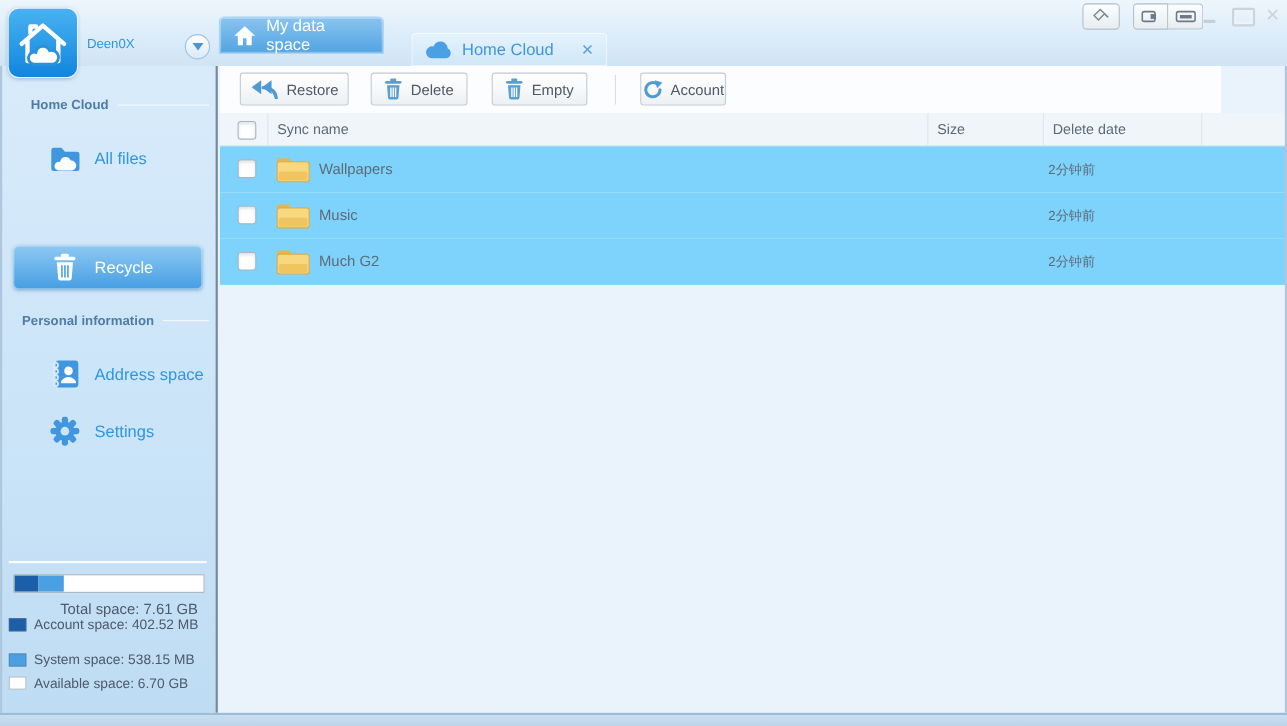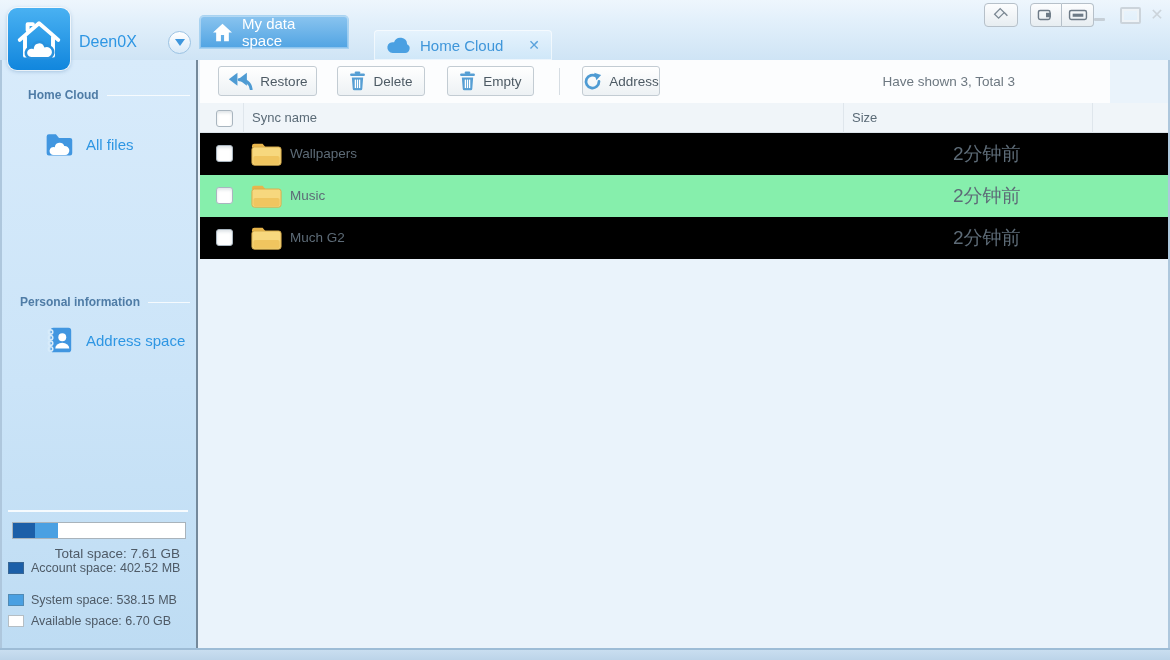--- a/index.html
+++ b/index.html
@@ -6,21 +6,21 @@
   *{box-sizing:border-box;font-family:"Liberation Sans","DejaVu Sans",sans-serif;}
   .window{position:relative;width:1170px;height:660px;overflow:hidden;background:#eaf3fb;}
 
   
   .topbar{position:absolute;left:0;top:0;width:1170px;height:60px;
     background:linear-gradient(180deg,#eef6fd 0%,#dfeefa 45%,#cfe4f5 100%);}
   .logo{position:absolute;left:8px;top:8px;width:62px;height:62px;border-radius:9px;z-index:5;
     background:linear-gradient(180deg,#49b1f2,#1186dd);
     box-shadow:0 0 0 1px rgba(255,255,255,.75),0 1px 4px rgba(20,80,140,.35);
     display:flex;align-items:center;justify-content:center;}
-  .username{position:absolute;left:79px;top:33px;font-size:16px;color:#2e96e3;z-index:5;}
+  .username{position:absolute;left:79px;top:33px;font-size:12px;color:#2e96e3;z-index:5;}
   .user-drop{position:absolute;left:168px;top:31px;width:23px;height:23px;border-radius:50%;
     border:1px solid #9cc3e3;background:linear-gradient(180deg,#ffffff,#d9eaf8);cursor:pointer;
     display:flex;align-items:center;justify-content:center;padding:0;z-index:5;}
   .caret{width:0;height:0;border-left:5px solid transparent;border-right:5px solid transparent;border-top:7px solid #3f97dd;}
 
   
   .tab{position:absolute;display:flex;align-items:center;gap:9px;padding:0 12px;cursor:pointer;
     border-radius:4px 4px 0 0;font-size:15px;}
   .tab-active{left:200px;top:16px;width:148px;height:32px;color:#ffffff;
     background:linear-gradient(180deg,#8ac4ef,#51a4e3);
@@ -74,28 +74,28 @@
 
   .thead{position:absolute;left:0;top:43px;width:970px;height:30px;background:#f0f5f9;border-bottom:1px solid #dbe3e9;}
   .th{position:absolute;top:0;height:30px;line-height:30px;font-size:13px;color:#5b6b77;border-left:1px solid #dfe6ec;padding-left:8px;cursor:pointer;}
   .th-cb{position:absolute;left:0;top:0;width:43px;height:30px;border:none;display:flex;align-items:center;cursor:pointer;}
   .th-name{left:43px;width:600px;}
   .th-size{left:643px;width:105px;}
   .th-date{left:748px;width:144px;}
   .th-extra{left:892px;width:78px;padding:0;}
 
   .row{position:absolute;left:0;width:970px;height:42px;cursor:pointer;}
-  .row-odd{background:#000000;}
-  .row-even{background:#86efac;}
+  .row-odd{background:#7dd3fc;}
+  .row-even{background:#7dd3fc;}
   .cb{display:inline-block;width:17px;height:17px;background:#fff;border:1px solid #a9b5bf;border-radius:3px;
     box-shadow:inset 0 2px 3px rgba(130,150,165,.25);cursor:pointer;}
   .row .cb{position:absolute;left:16px;top:12px;}
   .row .fold{position:absolute;left:50px;top:7px;}
   .row .fname{position:absolute;left:90px;top:0;height:42px;line-height:42px;font-size:13.5px;color:#5d6b77;}
-  .row .fdate{position:absolute;left:753px;top:0;height:42px;line-height:42px;font-size:19px;color:#5d6b77;}
+  .row .fdate{position:absolute;left:753px;top:0;height:42px;line-height:42px;font-size:12px;color:#5d6b77;}
   .thead .cb{margin-left:16px;}
 
   
   .bottom-edge{position:absolute;left:0;top:648px;width:1170px;height:12px;
     background:linear-gradient(180deg,#9dbcd6 0,#9dbcd6 2px,#c9def0 2px,#bcd4e9 100%);}
   .edge-left{position:absolute;left:0;top:60px;width:2px;height:588px;background:#aec7dd;z-index:6;}
   .edge-right{position:absolute;left:1168px;top:60px;width:2px;height:588px;background:#aec7dd;z-index:6;}
 </style>
 </head>
 <body>
@@ -175,22 +175,37 @@
       <span class="nav-ic">
         <svg width="31" height="27" viewBox="0 0 34 30">
           <path d="M3 6 a2.5 2.5 0 0 1 2.5-2.5 h8 l3.5 4 h12.5 A2.5 2.5 0 0 1 32 10 v15 a2.5 2.5 0 0 1-2.5 2.5 h-24 A2.5 2.5 0 0 1 3 25 z" fill="#4196e0"></path>
           <path d="M24 27 H11 a4.6 4.6 0 1 1 1.2-9 A5.6 5.6 0 0 1 23 16.6 a4.2 4.2 0 0 1 1 10.4 z" fill="#ffffff"></path>
         </svg>
       </span>
       <span class="nav-lb">All files</span>
     </div>
 
 
-
-    <div class="sec-title" style="left:20px;right:6px;top:235px;">
+    <div class="nav-item nav-selected" style="top:163px;">
+      <span class="nav-ic">
+        <svg width="22" height="26" viewBox="0 0 24 28">
+          <rect x="8" y="0.5" width="8" height="3.5" rx="1.7" fill="#ffffff"></rect>
+          <rect x="1.5" y="3.5" width="21" height="3.5" rx="1.7" fill="#ffffff"></rect>
+          <path d="M4 9 h16 l-1.3 16.2 a2.2 2.2 0 0 1-2.2 2 H7.5 a2.2 2.2 0 0 1-2.2-2 z" fill="#ffffff"></path>
+          <g stroke="#5aabe8" stroke-width="1.8">
+              <path d="M9 12 v12"></path>
+              <path d="M12 12 v12"></path>
+              <path d="M15 12 v12"></path>
+            </g>
+        </svg>
+      </span>
+      <span class="nav-lb">Recycle</span>
+    </div>
+
+    <div class="sec-title" style="left:20px;right:6px;top:224px;">
       <span>Personal information</span>
       <span class="rule"></span>
     </div>
 
     <div class="nav-item" style="top:258px;">
       <span class="nav-ic">
         <svg width="30" height="30" viewBox="0 0 32 32">
           <rect x="7" y="3" width="22" height="26" rx="3" fill="#4196e0"></rect>
           <g fill="none" stroke="#d7ebfa" stroke-width="1.8">
             <circle cx="7" cy="7.5" r="2.3"></circle>
@@ -198,20 +213,35 @@
               <circle cx="7" cy="19.5" r="2.3"></circle>
               <circle cx="7" cy="25.5" r="2.3"></circle>
           </g>
           <circle cx="19.5" cy="13" r="4.2" fill="#ffffff"></circle>
           <path d="M12 25 a7.5 6 0 0 1 15 0 z" fill="#ffffff"></path>
         </svg>
       </span>
       <span class="nav-lb">Address space</span>
     </div>
 
+    <div class="nav-item" style="top:310px;">
+      <span class="nav-ic">
+        <svg width="30" height="30" viewBox="0 0 32 32">
+          <g fill="#4196e0">
+            <rect x="13" y="2" width="6" height="28" rx="2.4"></rect>
+            <rect x="13" y="2" width="6" height="28" rx="2.4" transform="rotate(45 16 16)"></rect>
+            <rect x="13" y="2" width="6" height="28" rx="2.4" transform="rotate(90 16 16)"></rect>
+            <rect x="13" y="2" width="6" height="28" rx="2.4" transform="rotate(135 16 16)"></rect>
+            <circle cx="16" cy="16" r="9.2"></circle>
+          </g>
+          <circle cx="16" cy="16" r="4.2" fill="#cde5f8"></circle>
+        </svg>
+      </span>
+      <span class="nav-lb">Settings</span>
+    </div>
 
     <div class="side-sep"></div>
 
     <div class="space-bar">
       <span class="seg" style="background: rgb(28, 95, 168); width: 13%;"></span>
       <span class="seg" style="background: rgb(74, 160, 226); width: 13%;"></span>
     </div>
     <div class="space-total">Total space: 7.61 GB</div>
 
     <div class="legend-row" style="top:501px;">
@@ -275,32 +305,32 @@
 
       <div class="tool-sep"></div>
 
       <button class="tbtn" style="left:382px;width:78px;">
         <span style="display:flex;">
           <svg width="19" height="19" viewBox="0 0 22 22">
             <path d="M18.5 11 a7.5 7.5 0 1 1-3.2-6.1" fill="none" stroke="#4e9bd3" stroke-width="3.2" stroke-linecap="round"></path>
             <path d="M13 1 l8 2.5 -5.5 6 z" fill="#4e9bd3"></path>
           </svg>
         </span>
-        <span>Address</span>
+        <span>Account</span>
       </button>
 
-      <div class="status">Have shown 3, Total 3</div>
     </div>
 
     <div class="thead">
       <div class="th-cb">
           <span class="cb"></span>
         </div>
       <div class="th th-name">Sync name</div>
       <div class="th th-size">Size</div>
+      <div class="th th-date">Delete date</div>
       <div class="th th-extra"></div>
     </div>
 
     <div class="row row-odd" style="top:73px;">
       <span class="cb"></span>
       <span class="fold">
         <svg width="33" height="28" viewBox="0 0 34 28">
           <path d="M2 6 a2.5 2.5 0 0 1 2.5-2.5 h8.5 l3 3.5 H2 z" fill="#e8b54b"></path>
           <rect x="2" y="6.8" width="30" height="18.7" rx="2.5" fill="#f7d87e" stroke="#d9ac4a" stroke-width="1"></rect>
           <rect x="3.5" y="16" width="27" height="8.5" rx="2" fill="#f0c55f"></rect>

